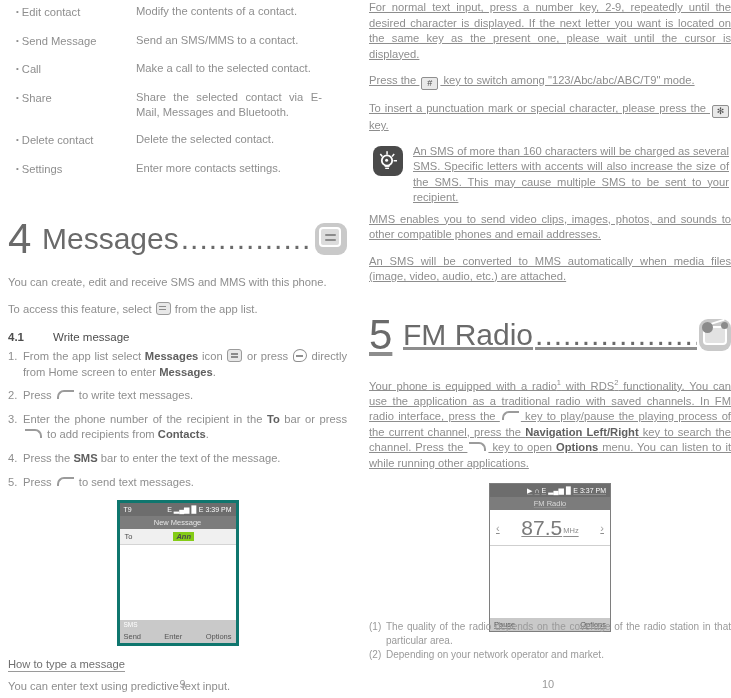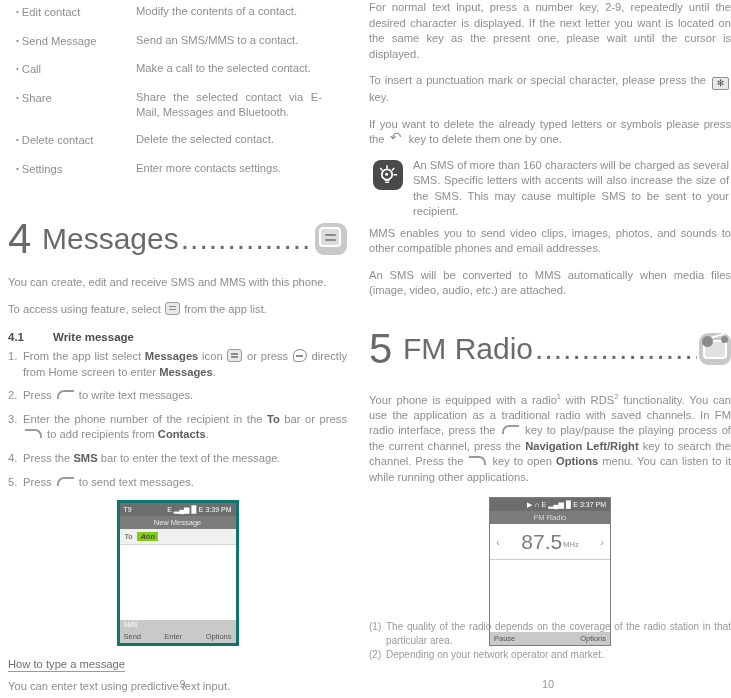--- a/index.html
+++ b/index.html
@@ -6,21 +6,21 @@
   html, body {
     width: 731px; height: 698px;
     background: #ffffff;
     font-family: "Liberation Sans", sans-serif;
     color: #8d8d8d;
     overflow: hidden;
   }
   .spread { position: relative; width: 731px; height: 624px; display: flex; justify-content: space-between; }
   .page { position: relative; height: 698px; }
   .page-left { width: 365px; padding: 0 18px 0 8px; }
-  .page-right { width: 366px; padding: 0 0 0 4px; }
+  .page-right { width: 366px; padding: 0 0 0 4px; text-decoration: underline; }
 
   
   .body-text {
     font-size: 11.2px;
     line-height: 15.5px;
     color: #8e8e8e;
     text-align: justify;
   }
   .body-text.nojust { text-align: left; }
   b, .bold { color: #5f5f5f; font-weight: bold; }
@@ -136,21 +136,21 @@
   
   .steps { margin-top: 4px; }
   .step { display: flex; font-size: 11.2px; line-height: 15.6px; color: #8e8e8e; margin-bottom: 8px; }
   .step-num { flex: none; width: 15px; }
   .step-body { flex: 1; text-align: justify; }
   .step-body.nojust { text-align: left; }
 
   
   .sec-head { display: flex; margin-top: 14px; margin-bottom: 6px; }
   .sec-num { font-size: 11.5px; color: #4d4d4d; font-weight: bold; width: 45px; flex: none; }
-  .sec-title { font-size: 11.5px; color: #4d4d4d; font-weight: bold; }
+  .sec-title { font-size: 11.5px; color: #4d4d4d; font-weight: normal; }
   .underline-head {
     font-size: 11.2px; color: #6f6f6f; border-bottom: 1px solid #9a9a9a;
     display: inline-block; padding-bottom: 1px; margin-top: 12px; margin-bottom: 7px;
   }
 
   
   .tip { display: flex; gap: 10px; margin: 10px 0 6px 4px; }
   .tip-icon {
     flex: none; width: 30px; height: 30px; border-radius: 8px; background: #4a4a4a;
     position: relative; margin-top: 2px;
@@ -170,21 +170,21 @@
   .phone-titlebar {
     background: #7c7c7c; color: #e6e6e6; font-size: 7.5px; height: 13px;
     display: flex; align-items: center; justify-content: center;
   }
   .phone-torow {
     background: #f0f0f0; font-size: 7.5px; color: #4a4a4a; height: 16px;
     display: flex; align-items: center; padding: 0 5px; gap: 5px;
     border-bottom: 1px solid #d4d4d4;
   }
   .phone-torow .chip {
-    background: #84cc16; font-style: italic; font-weight: bold; padding: 0 3px; color: #4a4a4a;
+    background: #84cc16; font-style: italic; font-weight: bold; padding: 0 3px; color: #4a4a4a; margin-left: 36px;
   }
   .phone-canvas { background: #ffffff; height: 75px; }
   .phone-smslabel { background: #c9c9c9; color: #ffffff; font-size: 6.5px; padding: 0 4px; height: 10px; line-height: 10px; }
   .phone-inputwrap { background: #c9c9c9; padding: 2px 3px 3px 3px; }
   .phone-input {
     background: #ffffff; border: 1px solid #7e7e7e; height: 14px;
     font-size: 8px; color: #2b2b2b; padding: 0 3px; line-height: 13px;
     display: flex; align-items: center;
   }
   .caret { display: inline-block; width: 1px; height: 9px; background: #2b2b2b; margin-left: 1px; }
@@ -259,21 +259,21 @@
       <div class="chapter-num">4</div>
       <div class="chapter-title">Messages</div>
       <div class="chapter-dots">........................</div>
       <div class="chapter-icon">
         <span class="appicon"><span class="glyph"></span></span>
       </div>
     </div>
 
     <p class="body-text nojust" style="margin-top:8px;">You can create, edit and receive SMS and MMS with this phone.</p>
 
-    <p class="body-text nojust" style="margin-top:11px;"><span>To access using feature, select </span><span class="inline-msg"></span><span> from the app list.</span></p>
+    <p class="body-text nojust" style="margin-top:11px;"><span>To access this feature, select </span><span class="inline-msg"></span><span> from the app list.</span></p>
 
     <div class="sec-head">
       <div class="sec-num">4.1</div>
       <div class="sec-title">Write message</div>
     </div>
 
     <div class="steps">
       <div class="step">
         <div class="step-num">1.</div>
         <div class="step-body"><span>From the app list select </span><b>Messages</b><span> icon </span><span class="inline-msg"></span><span> or press </span><span class="inline-bubble"></span><span> directly from Home screen to enter </span><b>Messages</b><span>.</span></div>
@@ -324,24 +324,24 @@
     <div class="underline-head">How to type a message</div>
     <p class="body-text nojust">You can enter text using predictive text input.</p>
 
     <div class="pagenum-left">9</div>
   </div>
 
   <div class="page page-right">
 
     <p class="body-text">For normal text input, press a number key, 2-9, repeatedly until the desired character is displayed. If the next letter you want is located on the same key as the present one, please wait until the cursor is displayed.</p>
 
+    <p class="body-text nojust" style="margin-top:11px;"><span>Press the </span><span class="key-hash">#</span><span> key to switch among "123/Abc/abc/ABC/T9" mode.</span></p>
 
     <p class="body-text" style="margin-top:11px;"><span>To insert a punctuation mark or special character, please press the </span><span class="key-star">✻</span><span> key.</span></p>
 
-    <p class="body-text" style="margin-top:11px;"><span>If you want to delete the already typed letters or symbols please press the </span><span class="key-back"></span><span> key to delete them one by one.</span></p>
 
     <div class="tip">
       <div class="tip-icon">
         <svg width="30" height="30" viewBox="0 0 30 30" aria-hidden="true">
           <circle cx="14" cy="14.5" r="5.2" fill="none" stroke="#ffffff" stroke-width="1.8"></circle>
           <circle cx="13.6" cy="14.2" r="1.5" fill="#ffffff"></circle>
           <rect x="11.6" y="19.4" width="5" height="1.5" fill="#ffffff"></rect>
           <rect x="12.2" y="21.6" width="3.8" height="1.4" fill="#ffffff"></rect>
           <rect x="13.3" y="5.2" width="1.5" height="3.4" fill="#ffffff"></rect>
           <rect x="7.6" y="7.6" width="1.5" height="3.2" fill="#ffffff" transform="rotate(-40 8.3 9.2)"></rect>

